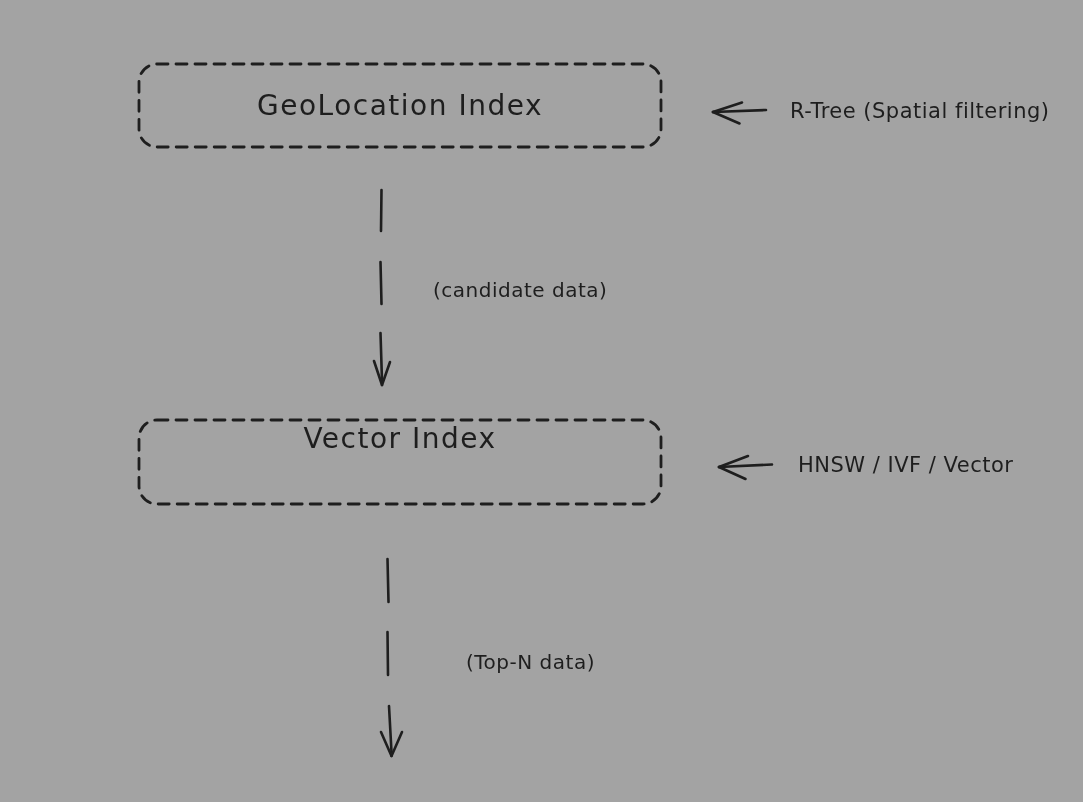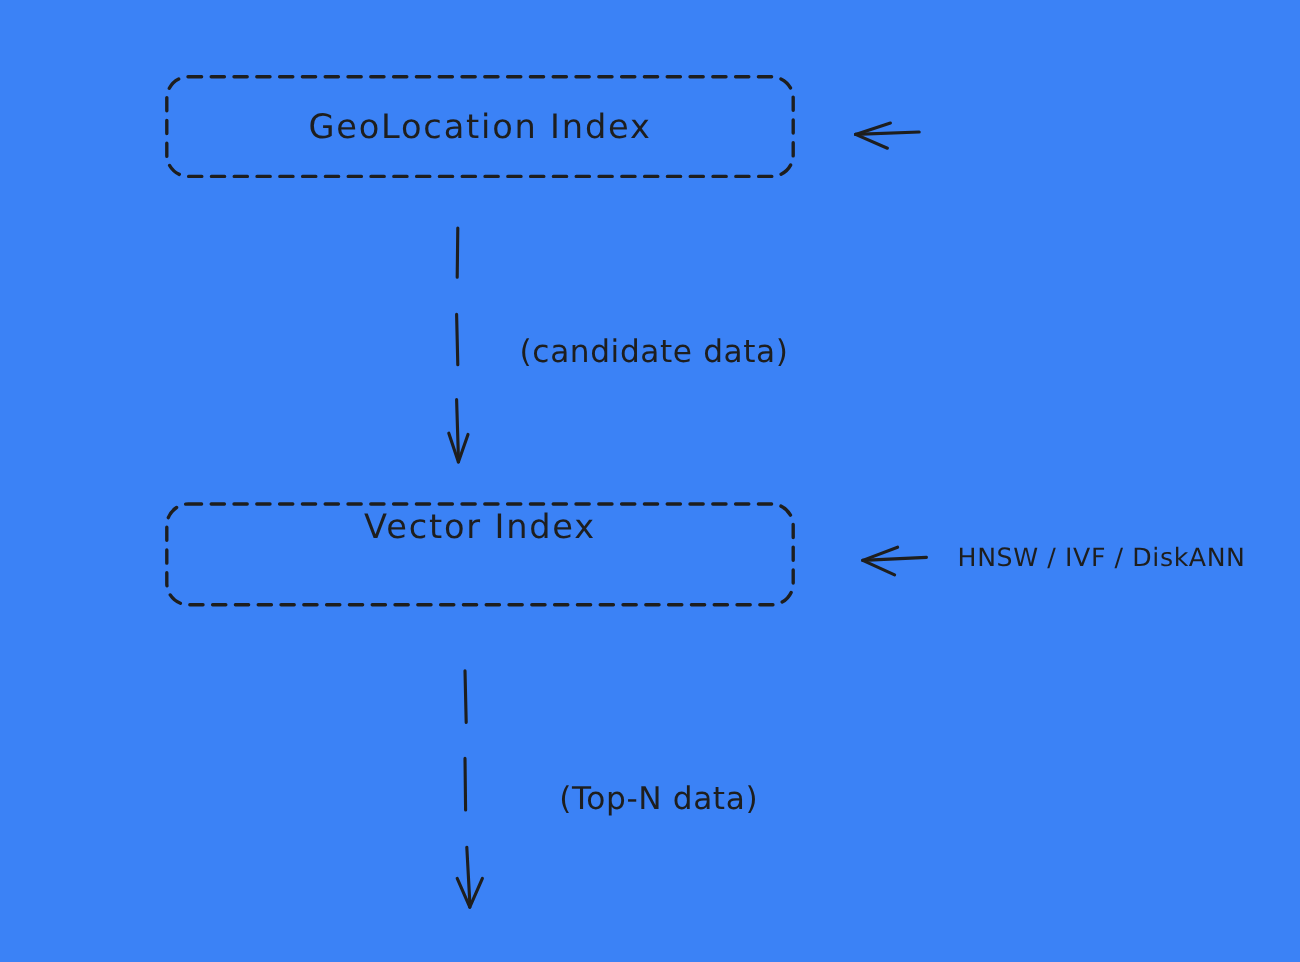--- a/index.html
+++ b/index.html
@@ -4,21 +4,21 @@
 <style>
   html, body {
     margin: 0;
     padding: 0;
     background: #ffffff;
   }
   .canvas {
     position: relative;
     width: 1083px;
     height: 802px;
-    background: #3b82f6;
+    background: #a3a3a3;
     overflow: hidden;
     font-family: "DejaVu Sans", "Liberation Sans", sans-serif;
     color: #1e1e1e;
   }
   .strokes {
     position: absolute;
     left: 0;
     top: 0;
     pointer-events: none;
   }
@@ -37,21 +37,21 @@
   }
   .node-label-1 { left: 139px; top: 64px;  width: 522px; height: 83px; }
   .node-label-2 { left: 139px; top: 396px; width: 522px; height: 84px; }
   .annotation {
     font-size: 21px;
     letter-spacing: 0.5px;
   }
   .annotation-1 { left: 790px; top: 98px; }
   .annotation-2 { left: 798px; top: 452px; }
   .edge-label {
-    font-size: 26px;
+    font-size: 20px;
     letter-spacing: 0.5px;
   }
   .edge-label-1 { left: 433px; top: 278px; }
   .edge-label-2 { left: 438px; top: 650px; margin-left: 28px; }
 </style>
 </head>
 <body>
 
 <div class="canvas">
 
@@ -91,16 +91,17 @@
   </svg>
 
   <div class="label node-label node-label-1">GeoLocation Index</div>
 
   <div class="label node-label node-label-2">Vector Index</div>
 
   <div class="label edge-label edge-label-1">(candidate data)</div>
 
   <div class="label edge-label edge-label-2">(Top-N data)</div>
 
+  <div class="label annotation annotation-1">R-Tree (Spatial filtering)</div>
 
-  <div class="label annotation annotation-2">HNSW / IVF / DiskANN</div>
+  <div class="label annotation annotation-2">HNSW / IVF / Vector</div>
 
 </div>
 
 </body></html>

